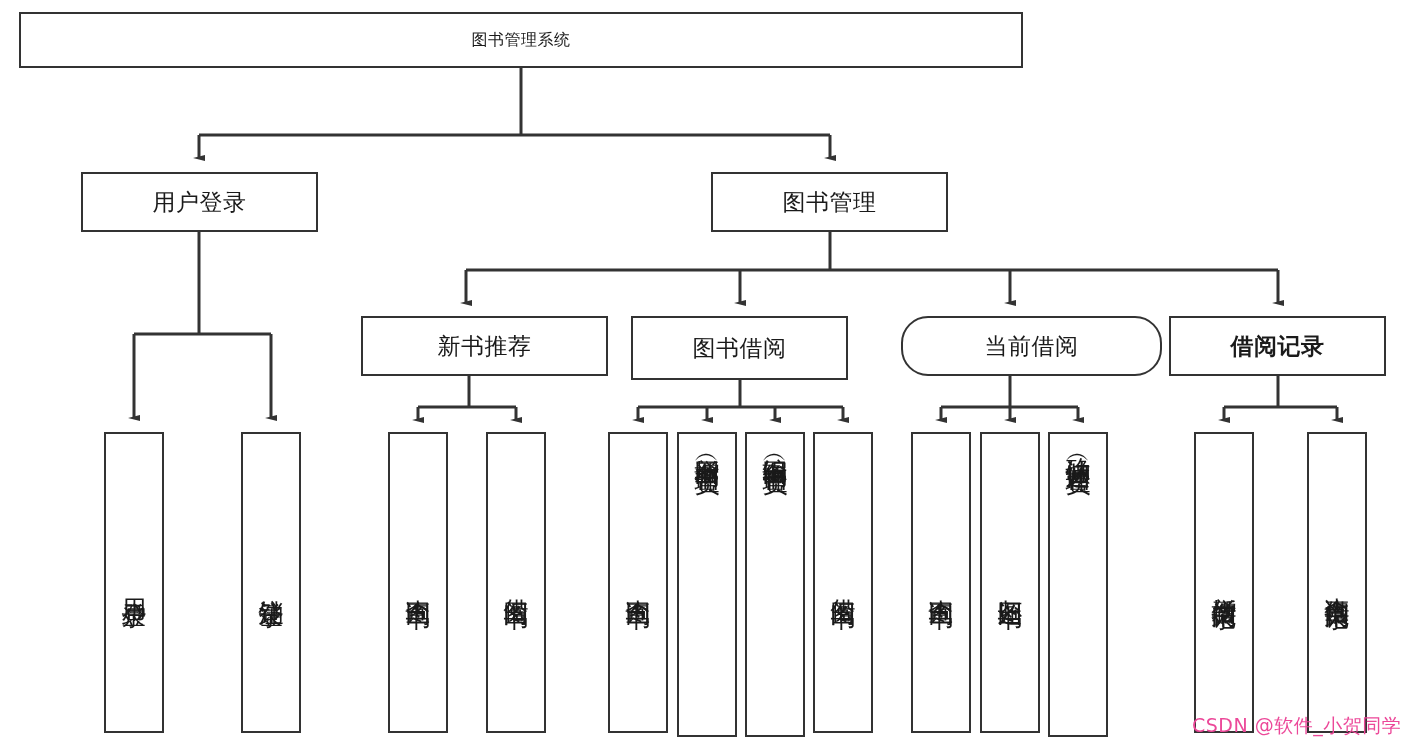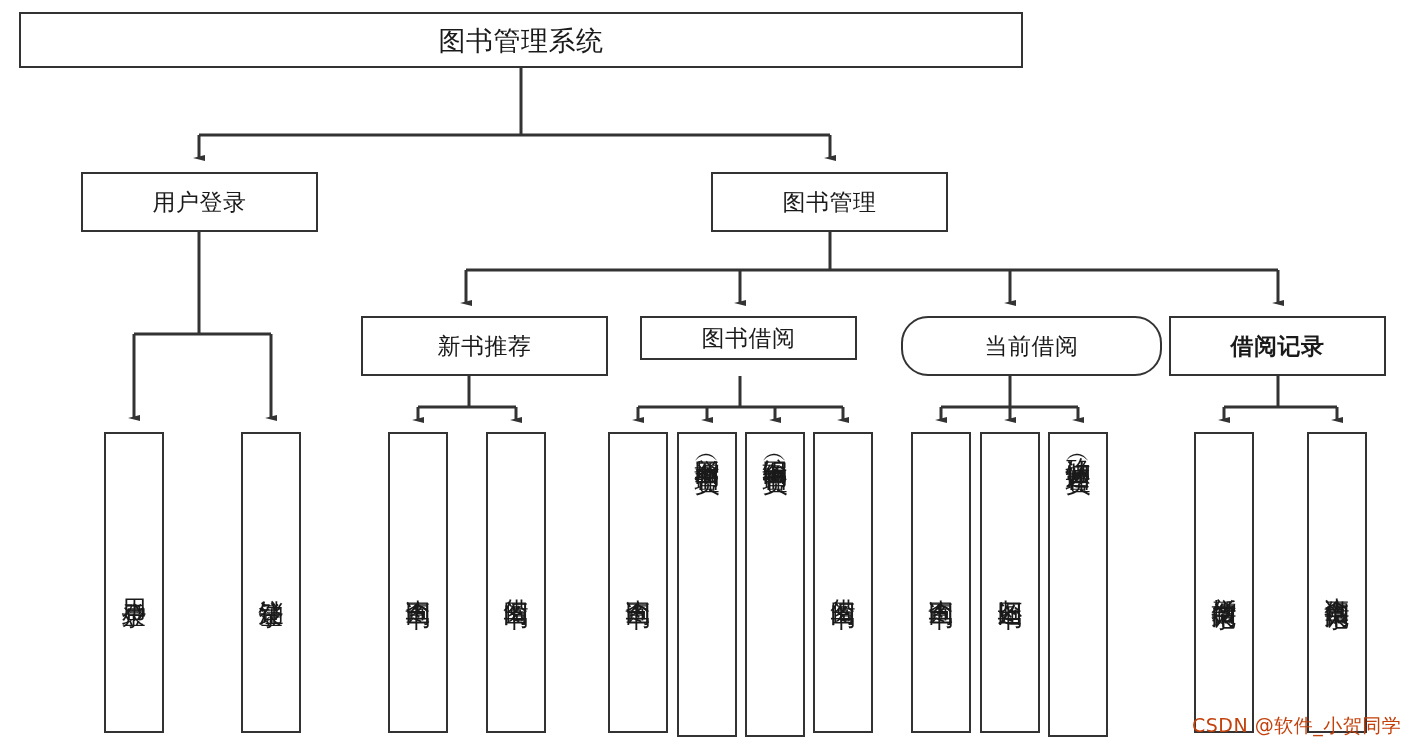--- a/index.html
+++ b/index.html
@@ -40,21 +40,21 @@
     text-align: center;
     line-height: 1.0;
     white-space: nowrap;
   }
   
   .node.horiz .node-label {
     font-size: 23px;
     letter-spacing: 0.5px;
   }
   .node.root .node-label {
-    font-size: 27px;
+    font-size: 16px;
   }
   
   .node.leaf {
     align-items: flex-start;
     justify-content: center;
     padding-top: 4px;
   }
   .node.leaf .node-label {
     writing-mode: vertical-rl;
     text-orientation: upright;
@@ -63,21 +63,21 @@
     letter-spacing: 2px;
     white-space: nowrap;
   }
   .node.leaf.centered {
     align-items: center;
     padding-top: 0;
   }
   .watermark {
     position: absolute;
     font-size: 19px;
-    color: #c2410c;
+    color: #ec4899;
     white-space: nowrap;
     letter-spacing: 0.5px;
   }
 </style>
 </head>
 <body>
 
 <div id="diagram-root">
 
   <svg class="connectors" viewBox="0 0 1405 747">
@@ -137,21 +137,21 @@
   <div class="node horiz" style="left:81px; top:172px; width:237px; height:60px;">
     <span class="node-label">用户登录</span>
   </div>
   <div class="node horiz" style="left:711px; top:172px; width:237px; height:60px;">
     <span class="node-label">图书管理</span>
   </div>
 
   <div class="node horiz" style="left:361px; top:316px; width:247px; height:60px;">
     <span class="node-label">新书推荐</span>
   </div>
-  <div class="node horiz" style="left:631px; top:316px; width:217px; height:44px;margin-left:9px;">
+  <div class="node horiz" style="left:631px; top:316px; width:217px; height:64px;">
     <span class="node-label">图书借阅</span>
   </div>
   <div class="node horiz" style="left:901px; top:316px; width:261px; height:60px;border-radius:27px;">
     <span class="node-label">当前借阅</span>
   </div>
   <div class="node horiz" style="left:1169px; top:316px; width:217px; height:60px;font-weight:bold;">
     <span class="node-label">借阅记录</span>
   </div>
 
   <div class="node leaf centered" style="left:104px; top:432px; width:60px; height:301px;">

